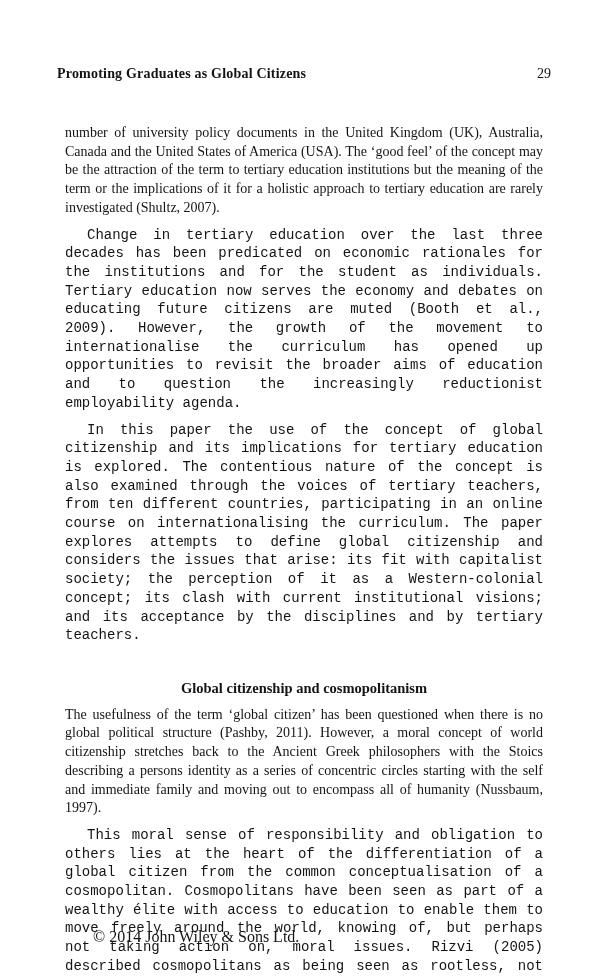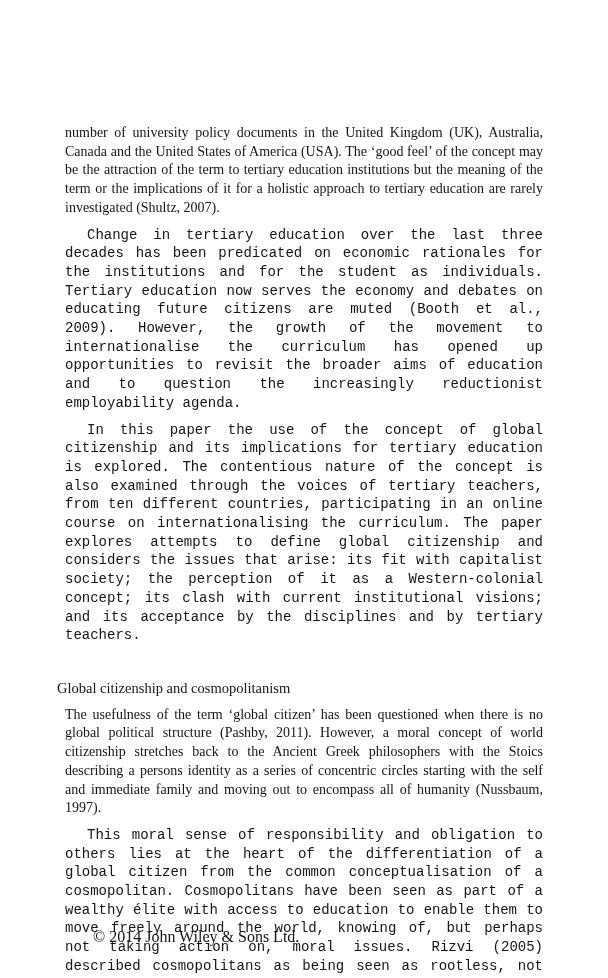--- a/index.html
+++ b/index.html
@@ -45,39 +45,43 @@
   }
   .body-text p {
     margin: 8px;
   }
   .body-text p.indent {
     text-indent: 22px;
     font-family: Liberation Mono, monospace;
   }
   .section-heading {
     font-size: 14.5px;
-    font-weight: normal;
+    font-weight: bold;
     margin: 34px 0 8px 0;
-    text-align: left;
+    text-align: center;
     line-height: 18.7px;
   }
   .page-footer {
     position: absolute;
     left: 57px;
     top: 928px;
     font-size: 16px;
     color: #141414;
     margin-left: 36px;
   }
 </style>
 </head>
 <body>
 
 <div class="page">
 
+  <div class="running-head">
+    <span class="running-title">Promoting Graduates as Global Citizens</span>
+    <span class="page-number">29</span>
+  </div>
 
   <div class="body-text">
     <p class="noindent">number of university policy documents in the United Kingdom (UK), Australia, Canada and the United States of America (USA). The ‘good feel’ of the concept may be the attraction of the term to tertiary education institutions but the meaning of the term or the implications of it for a holistic approach to tertiary education are rarely investigated (Shultz, 2007).</p>
     <p class="indent">Change in tertiary education over the last three decades has been predicated on economic rationales for the institutions and for the student as individuals. Tertiary education now serves the economy and debates on educating future citizens are muted (Booth et al., 2009). However, the growth of the movement to internationalise the curriculum has opened up opportunities to revisit the broader aims of education and to question the increasingly reductionist employability agenda.</p>
     <p class="indent">In this paper the use of the concept of global citizenship and its implications for tertiary education is explored. The contentious nature of the concept is also examined through the voices of tertiary teachers, from ten different countries, participating in an online course on internationalising the curriculum. The paper explores attempts to define global citizenship and considers the issues that arise: its fit with capitalist society; the perception of it as a Western-colonial concept; its clash with current institutional visions; and its acceptance by the disciplines and by tertiary teachers.</p>
 
     <h2 class="section-heading">Global citizenship and cosmopolitanism</h2>
 
     <p class="noindent">The usefulness of the term ‘global citizen’ has been questioned when there is no global political structure (Pashby, 2011). However, a moral concept of world citizenship stretches back to the Ancient Greek philosophers with the Stoics describing a persons identity as a series of concentric circles starting with the self and immediate family and moving out to encompass all of humanity (Nussbaum, 1997).</p>
     <p class="indent">This moral sense of responsibility and obligation to others lies at the heart of the differentiation of a global citizen from the common conceptualisation of a cosmopolitan. Cosmopolitans have been seen as part of a wealthy élite with access to education to enable them to move freely around the world, knowing of, but perhaps not taking action on, moral issues. Rizvi (2005) described cosmopolitans as being seen as rootless, not taking seriously duties to their own community. Some writers seed confusion by using the term global citizen when they are actually describing cosmopolitans, for example, Dower’s (2008, p. 39) ‘Global citizenship is largely a privileged status of rich Northerns, and a</p>

